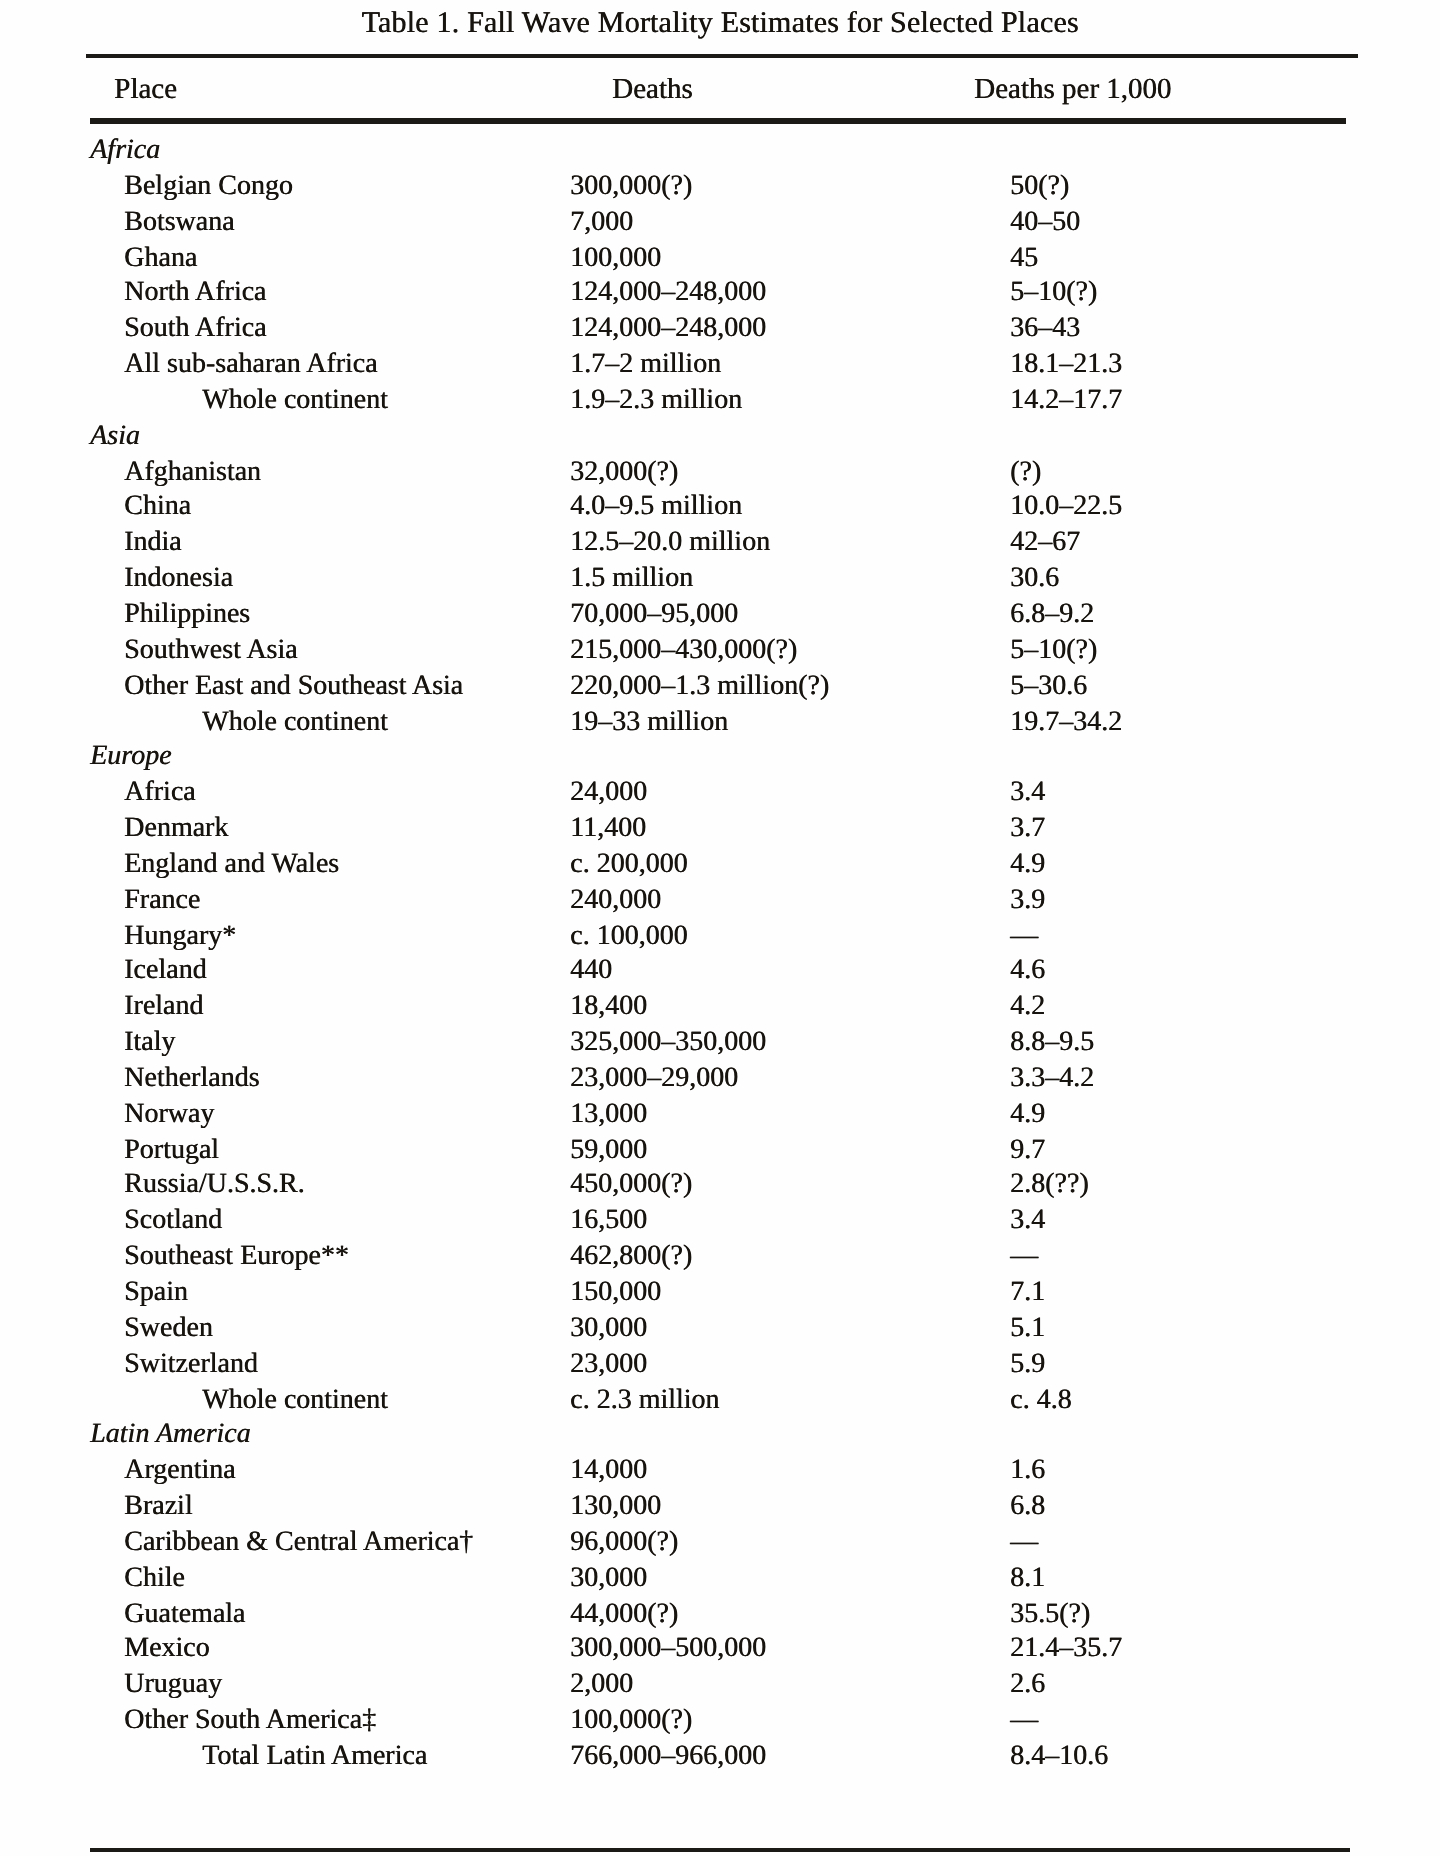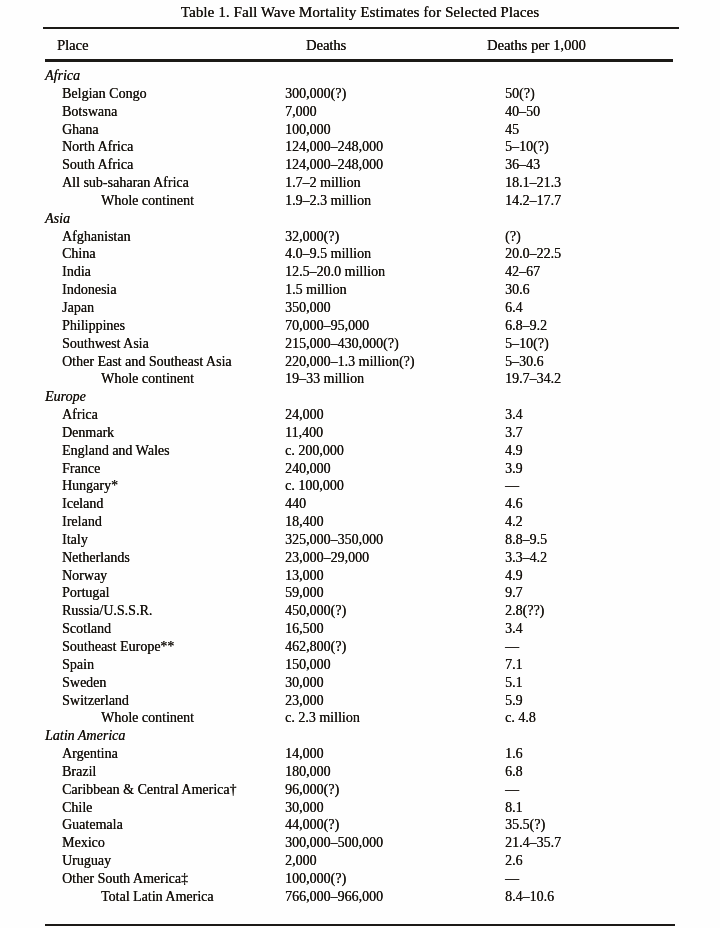--- a/index.html
+++ b/index.html
@@ -100,38 +100,33 @@
         <span class="c1 cell">Asia</span>
       </div>
       <div class="row">
         <span class="c1 cell">Afghanistan</span>
         <span class="c2 cell">32,000(?)</span>
         <span class="c3 cell">(?)</span>
       </div>
       <div class="row">
         <span class="c1 cell">China</span>
         <span class="c2 cell">4.0–9.5 million</span>
-        <span class="c3 cell">20.0–22.5</span>
+        <span class="c3 cell">10.0–22.5</span>
       </div>
       <div class="row">
         <span class="c1 cell">India</span>
         <span class="c2 cell">12.5–20.0 million</span>
         <span class="c3 cell">42–67</span>
       </div>
       <div class="row">
         <span class="c1 cell">Indonesia</span>
         <span class="c2 cell">1.5 million</span>
         <span class="c3 cell">30.6</span>
       </div>
       <div class="row">
-        <span class="c1 cell">Japan</span>
-        <span class="c2 cell">350,000</span>
-        <span class="c3 cell">6.4</span>
-      </div>
-      <div class="row">
         <span class="c1 cell">Philippines</span>
         <span class="c2 cell">70,000–95,000</span>
         <span class="c3 cell">6.8–9.2</span>
       </div>
       <div class="row">
         <span class="c1 cell">Southwest Asia</span>
         <span class="c2 cell">215,000–430,000(?)</span>
         <span class="c3 cell">5–10(?)</span>
       </div>
       <div class="row">
@@ -240,21 +235,21 @@
       <div class="row section">
         <span class="c1 cell">Latin America</span>
       </div>
       <div class="row">
         <span class="c1 cell">Argentina</span>
         <span class="c2 cell">14,000</span>
         <span class="c3 cell">1.6</span>
       </div>
       <div class="row">
         <span class="c1 cell">Brazil</span>
-        <span class="c2 cell">180,000</span>
+        <span class="c2 cell">130,000</span>
         <span class="c3 cell">6.8</span>
       </div>
       <div class="row">
         <span class="c1 cell">Caribbean &amp; Central America†</span>
         <span class="c2 cell">96,000(?)</span>
         <span class="c3 cell">—</span>
       </div>
       <div class="row">
         <span class="c1 cell">Chile</span>
         <span class="c2 cell">30,000</span>

